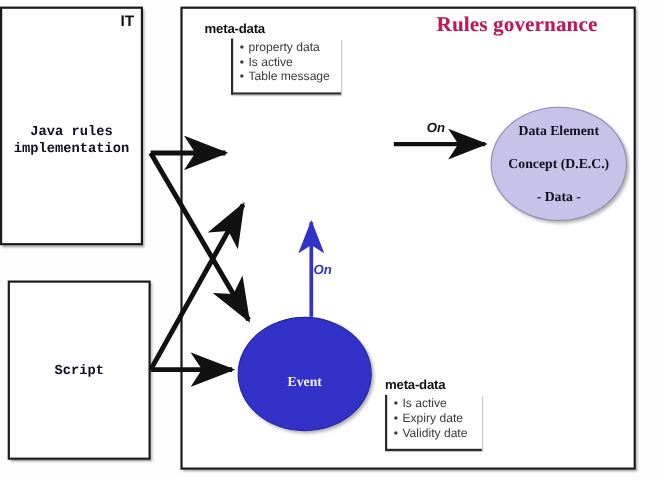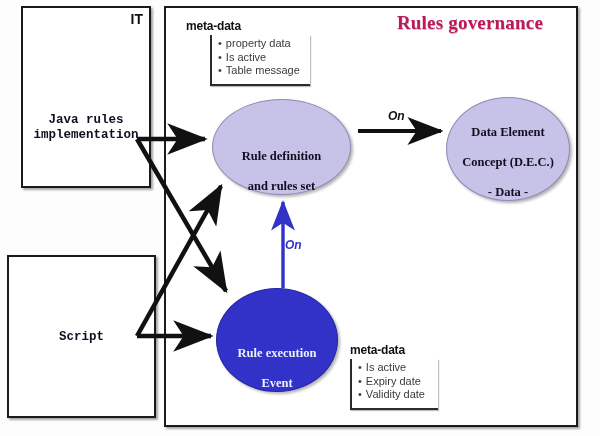--- a/index.html
+++ b/index.html
@@ -31,30 +31,30 @@
   
   #gov-box{left:164px;top:6px;width:414px;height:421px;}
   #gov-title{
     position:absolute;left:370px;top:12px;width:200px;text-align:center;
     font-family:"Liberation Serif", serif;font-weight:bold;
     font-size:19px;color:#be185d;letter-spacing:0.2px;
     text-shadow:0.5px 0.5px 0 rgba(120,60,60,0.35);
   }
 
   
-  #it-box{left:21px;top:6px;width:130px;height:182px;}
+  #it-box{left:0;top:6px;width:130px;height:217px;}
   #it-tag{right:6px;top:3px;}
   #it-label{top:105px;}
-  #script-box{left:7px;top:255px;width:149px;height:163px;padding-left:22px;}
+  #script-box{left:7px;top:255px;width:130px;height:163px;padding-left:22px;}
   #script-label{top:73px;}
 
   
   .ellipse{
     position:absolute;border-radius:50%;
-    display:flex;align-items:flex-end;justify-content:center;
+    display:flex;align-items:center;justify-content:center;
     text-align:center;box-sizing:border-box;
     border:1px solid #8e8ab6;
     box-shadow:2px 2px 3px rgba(0,0,0,0.30);
   }
   .ellipse span{
     font-family:"Liberation Serif", serif;font-weight:bold;
     font-size:12.5px;line-height:15px;display:block;
   }
   .light{background:#c6c2e8;}
   .light span{color:#130d20;}
@@ -157,38 +157,32 @@
 
     <path d="M137,336 L211,336" stroke="#111111" stroke-width="4.5" fill="none" marker-end="url(#ah-black)"></path>
 
     <path d="M137,336 L221,186" stroke="#111111" stroke-width="4.5" fill="none" marker-end="url(#ah-black)"></path>
 
     <path d="M358,131 L441,131" stroke="#111111" stroke-width="4" fill="none" marker-end="url(#ah-black)"></path>
 
     <path d="M283,288 L283,202" stroke="#3232c8" stroke-width="3.4" fill="none" marker-end="url(#ah-blue)"></path>
   </svg>
 
-  <div class="ellipse light" id="rule-def">
-    <span>
-      <span>Rule definition</span><br>
-      <span>and rules set</span>
-    </span>
-  </div>
 
   <div class="ellipse light" id="dec">
     <span>
       <span>Data Element</span><br>
       <span>Concept (D.E.C.)</span><br>
       <span>- Data -</span>
     </span>
   </div>
 
   <div class="ellipse dark" id="rule-exec">
     <span>
-      <span>Rule execution</span><br>
+      <br>
       <span>Event</span>
     </span>
   </div>
 
   <div class="on-label" id="on-horiz">On</div>
   <div class="on-label" id="on-vert">On</div>
 
 </div>
 
 </body></html>

